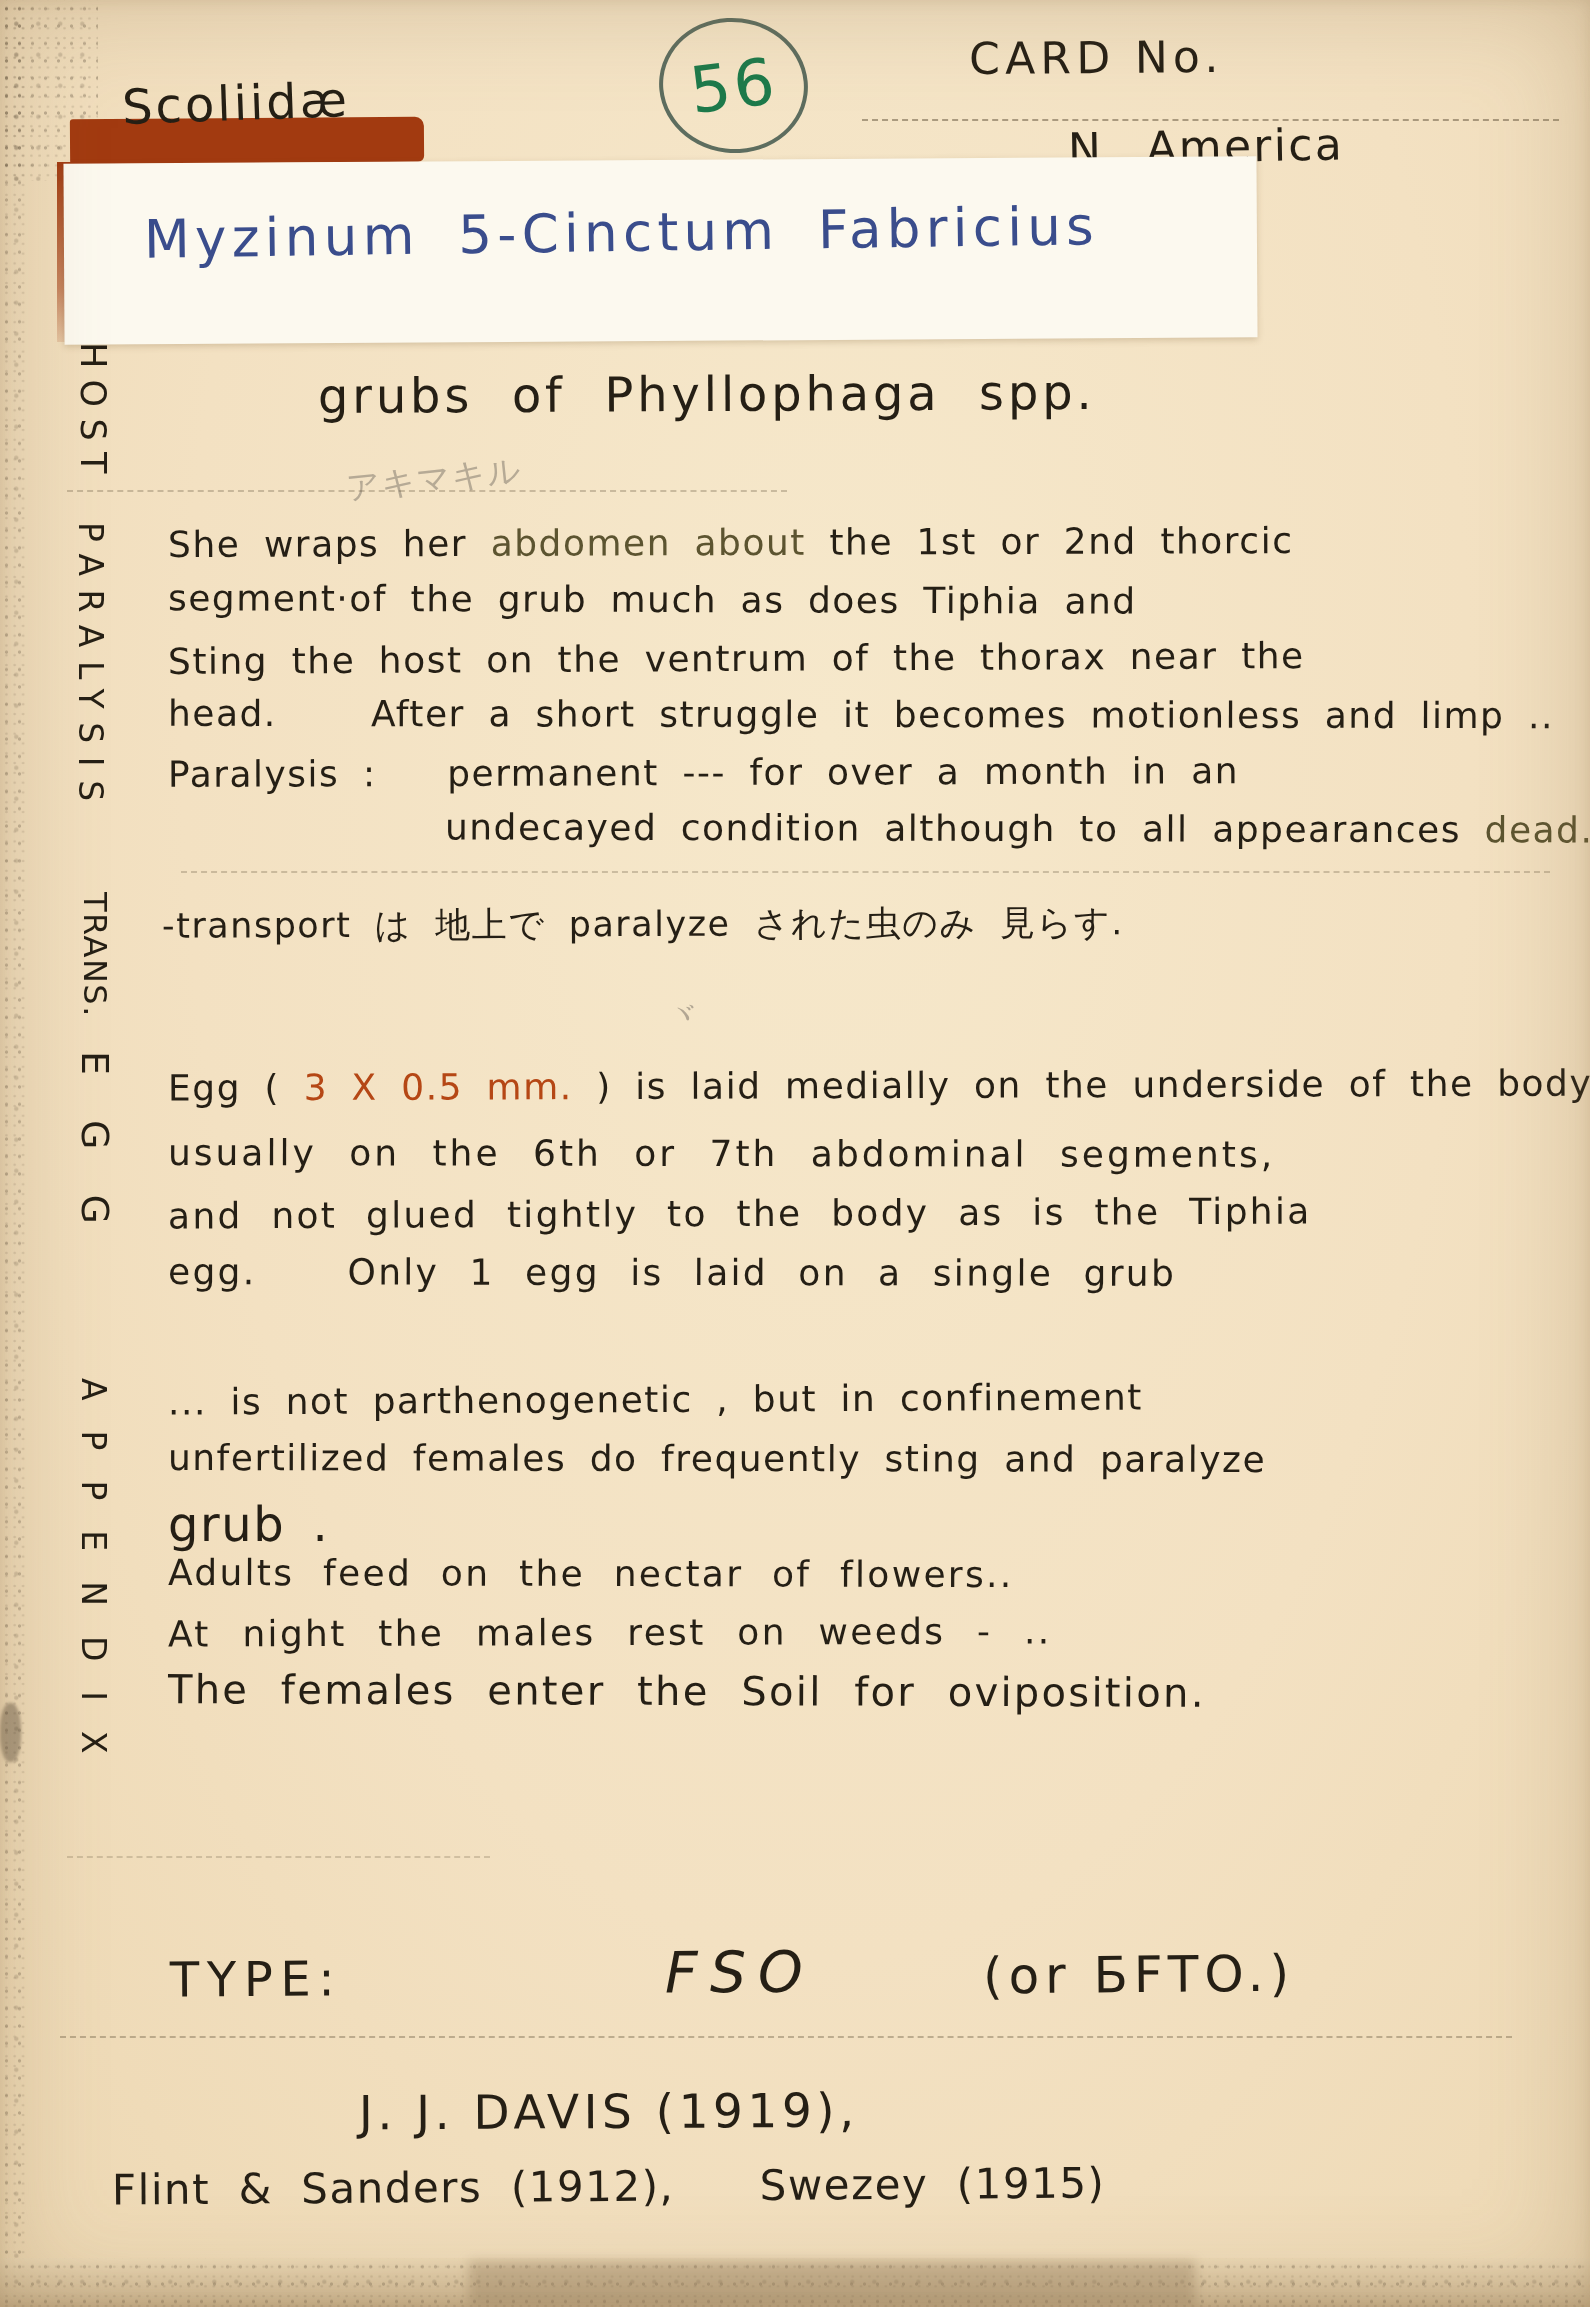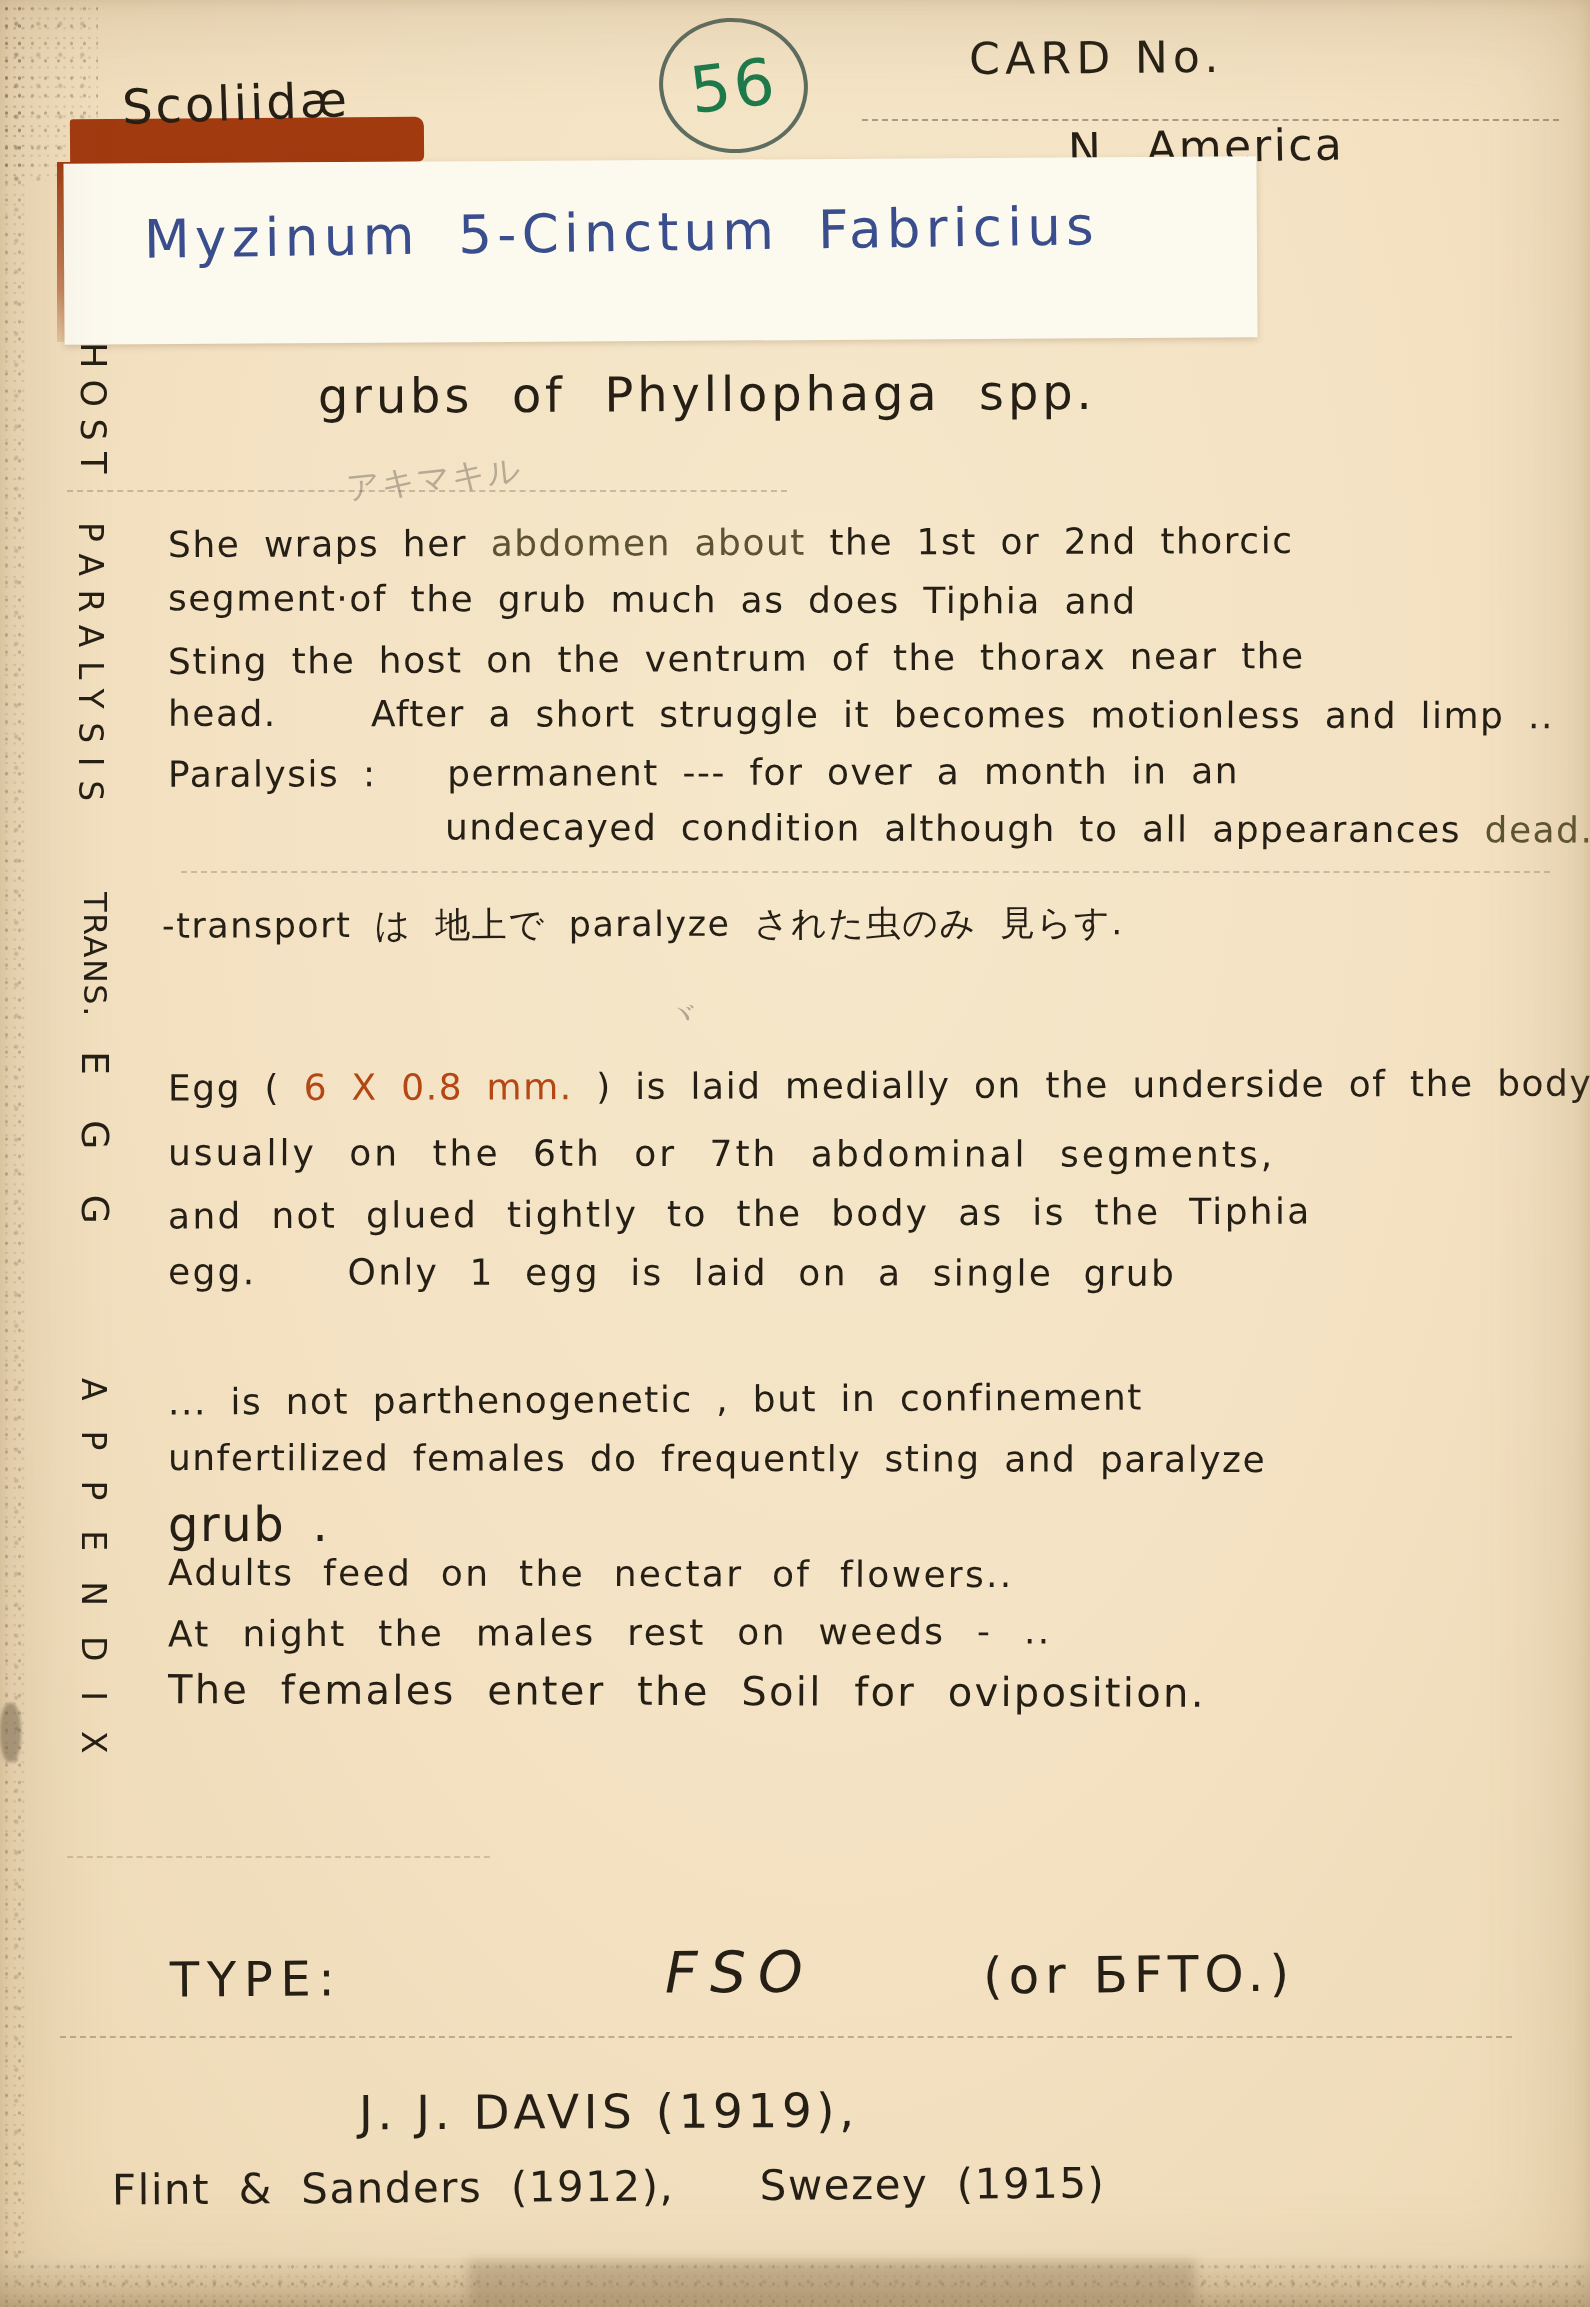--- a/index.html
+++ b/index.html
@@ -87,21 +87,21 @@
   <div class="hand" style="left:168px;top:579px;font-size:36px;transform:rotate(.2deg);">segment·of the grub much as does Tiphia and</div>
   <div class="hand" style="left:168px;top:638px;font-size:36px;transform:rotate(-.3deg);">Sting the host on the ventrum of the thorax near the</div>
   <div class="hand" style="left:168px;top:694px;font-size:36px;transform:rotate(.1deg);">head.    After a short struggle it becomes motionless and limp ..</div>
   <div class="hand" style="left:168px;top:752px;font-size:36px;transform:rotate(-.2deg);">Paralysis :   permanent --- for over a month in an</div>
   <div class="hand" style="left:445px;top:808px;font-size:36px;transform:rotate(.15deg);"><span>undecayed condition although to all appearances </span><span class="olive">dead.</span></div>
   <div class="rule" style="left:181px;top:871px;width:1369px;opacity:.3;"></div>
 
   <div class="hand" style="left:162px;top:904px;font-size:35px;transform:rotate(-.2deg);">-transport は 地上で paralyze された虫のみ 見らす.</div>
   <div class="hand" style="left:670px;top:1000px;font-size:26px;color:var(--pencil);opacity:.85;">ヾ</div>
 
-  <div class="hand" style="left:168px;top:1065px;font-size:36px;transform:rotate(-.2deg);"><span>Egg ( </span><span class="red">6 X 0.8 mm.</span><span> ) is laid medially on the underside of the body,</span></div>
+  <div class="hand" style="left:168px;top:1065px;font-size:36px;transform:rotate(-.2deg);"><span>Egg ( </span><span class="red">3 X 0.5 mm.</span><span> ) is laid medially on the underside of the body,</span></div>
   <div class="hand" style="left:168px;top:1133px;font-size:36px;letter-spacing:3px;word-spacing:18px;transform:rotate(.1deg);">usually on the 6th or 7th abdominal segments,</div>
   <div class="hand" style="left:168px;top:1193px;font-size:36px;letter-spacing:2.3px;word-spacing:15px;transform:rotate(-.25deg);">and not glued tightly to the body as is the Tiphia</div>
   <div class="hand" style="left:168px;top:1252px;font-size:36px;letter-spacing:2.3px;word-spacing:16.6px;transform:rotate(.1deg);">egg.   Only 1 egg is laid on a single grub</div>
 
   <div class="hand" style="left:168px;top:1379px;font-size:36px;transform:rotate(-.3deg);">... is not parthenogenetic , but in confinement</div>
   <div class="hand" style="left:168px;top:1438px;font-size:36px;transform:rotate(.1deg);">unfertilized females do frequently sting and paralyze</div>
   <div class="hand" style="left:168px;top:1497px;font-size:48px;transform:rotate(-.1deg);">grub .</div>
   <div class="hand" style="left:168px;top:1553px;font-size:36px;letter-spacing:2.3px;word-spacing:15px;transform:rotate(.15deg);">Adults feed on the nectar of flowers..</div>
   <div class="hand" style="left:168px;top:1612px;font-size:36px;letter-spacing:2.3px;word-spacing:18px;transform:rotate(-.2deg);">At night the males rest on weeds - ..</div>
   <div class="hand" style="left:168px;top:1668px;font-size:40px;letter-spacing:2.3px;word-spacing:16.6px;transform:rotate(.2deg);">The females enter the Soil for oviposition.</div>

